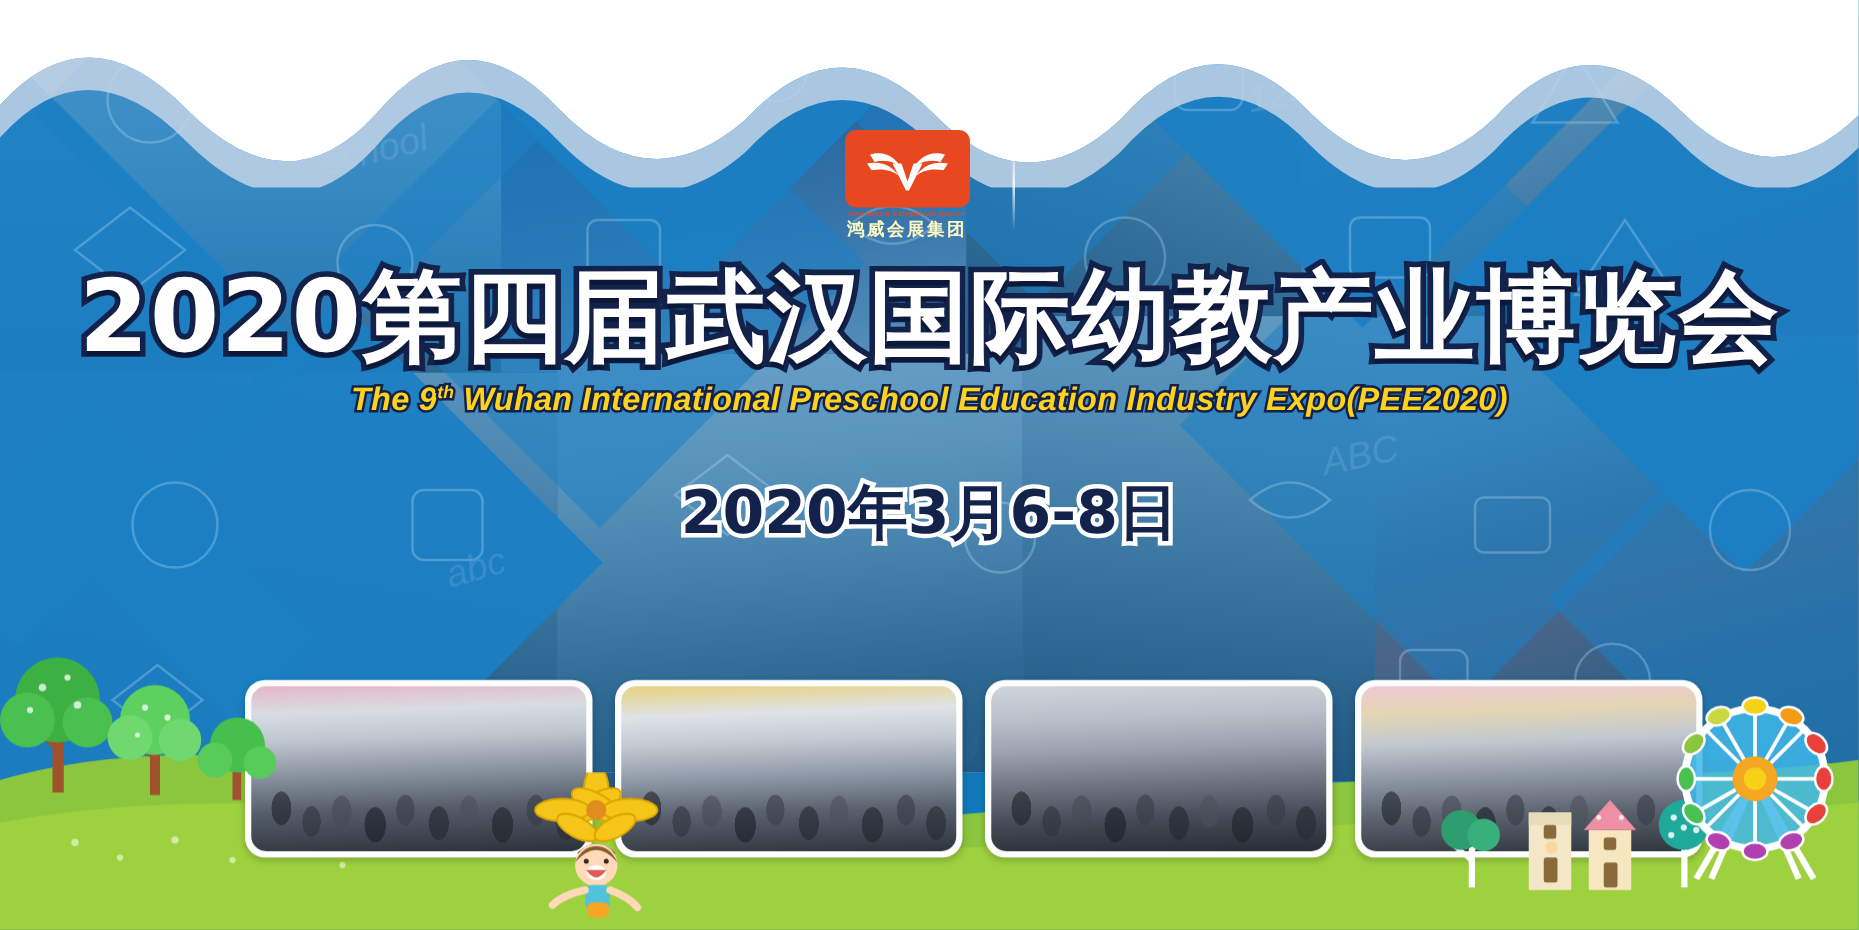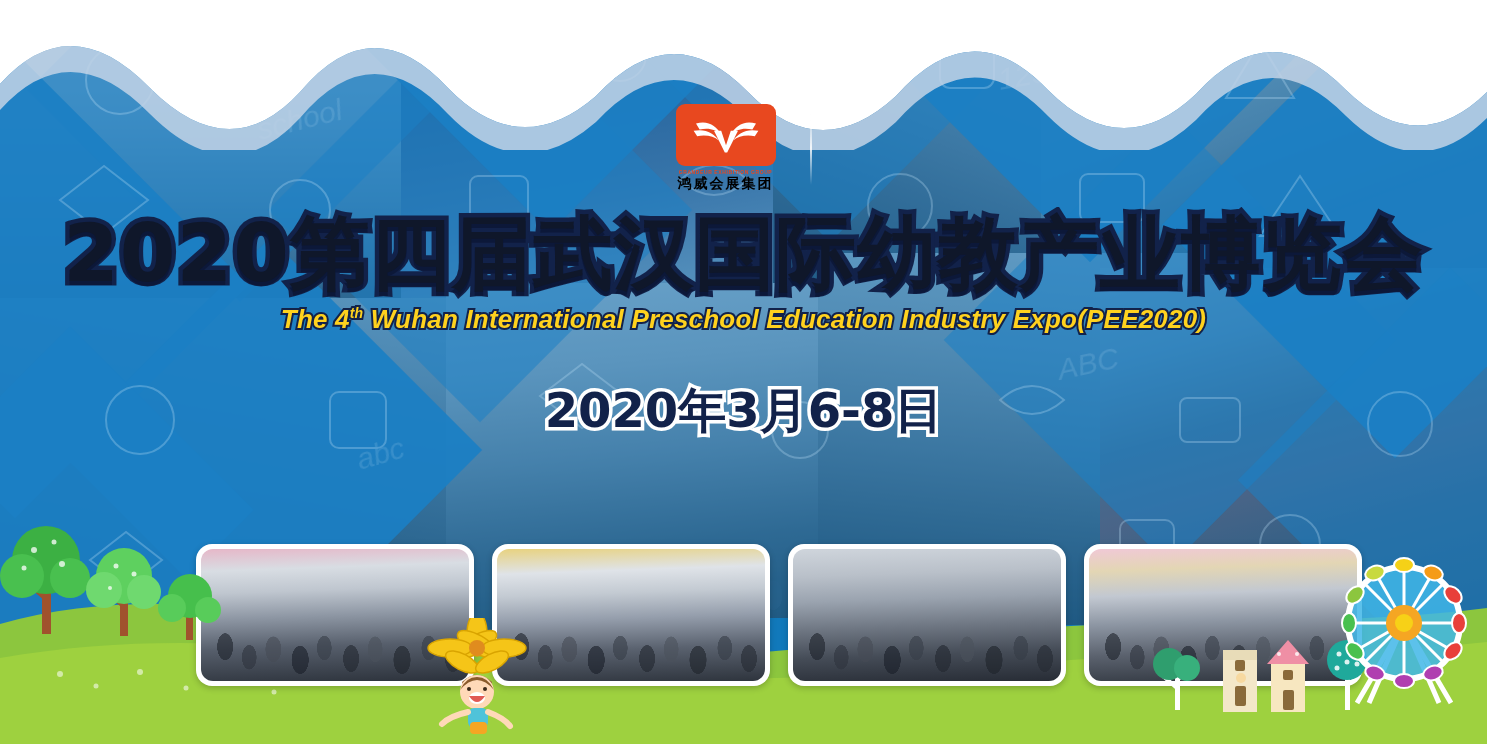--- a/index.html
+++ b/index.html
@@ -84,31 +84,31 @@
 
   
   .logos{position:absolute;left:50%;top:104px;transform:translateX(-50%);
     display:flex;align-items:center;gap:34px;z-index:9;}
   .logo-hw{width:100px;}
   .hw-mark{width:100px;height:62px;border-radius:9px;background:#e8481f;
     display:flex;align-items:center;justify-content:center;}
   .hw-mark svg{width:72px;height:44px;}
   .hw-en{font-size:5px;color:#e8481f;letter-spacing:.6px;text-align:center;
     margin-top:3px;font-weight:700;white-space:nowrap;overflow:hidden;}
-  .hw-cn{font-size:14px;color:#000000;letter-spacing:2px;text-align:center;
+  .hw-cn{font-size:14px;color:#fef9c3;letter-spacing:2px;text-align:center;
     font-weight:700;line-height:1.1;margin-top:1px;}
   .logo-sep{width:2px;height:74px;background:linear-gradient(180deg,rgba(255,255,255,0),rgba(255,255,255,.85),rgba(255,255,255,0));}
   .logo-pee{position:relative;width:92px;height:92px;}
   .logo-pee svg{width:92px;height:92px;}
 
   
   .headline{position:absolute;left:0;right:0;top:214px;text-align:center;z-index:8;}
   .title-cn{
     font-family:"DejaVu Sans","Liberation Sans",sans-serif;
-    font-size:80px;font-weight:900;color:#0f172a;letter-spacing:1px;
+    font-size:80px;font-weight:900;color:#ffffff;letter-spacing:1px;
     line-height:1;white-space:nowrap;
     -webkit-text-stroke:9px #12224a;paint-order:stroke fill;
     text-shadow:0 4px 0 rgba(6,14,38,.45);}
   .title-en{
     margin-top:10px;
     font-family:"Liberation Sans",sans-serif;
     font-size:26px;font-weight:700;font-style:italic;color:#ffd21e;
     letter-spacing:.2px;white-space:nowrap;
     -webkit-text-stroke:4px #12224a;paint-order:stroke fill;}
   .title-en sup{font-size:14px;text-align:center;}
@@ -284,21 +284,21 @@
       <div class="hw-cn">鸿威会展集团</div>
     </div>
 
     <div class="logo-sep"></div>
 
   </div>
 
   <div class="headline">
     <div class="title-cn">2020第四届武汉国际幼教产业博览会</div>
     <div class="title-en">
-      <span>The 4</span><sup>th</sup>
+      <span>The 9</span><sup>th</sup>
       <span>Wuhan International Preschool Education Industry Expo(PEE2020)</span>
     </div>
   </div>
 
   <div class="subinfo">
     <div class="date-line">2020年3月6-8日</div>
   </div>
 
   <div class="grass">
     <svg viewBox="0 0 1487 190" preserveAspectRatio="none" aria-hidden="true">

